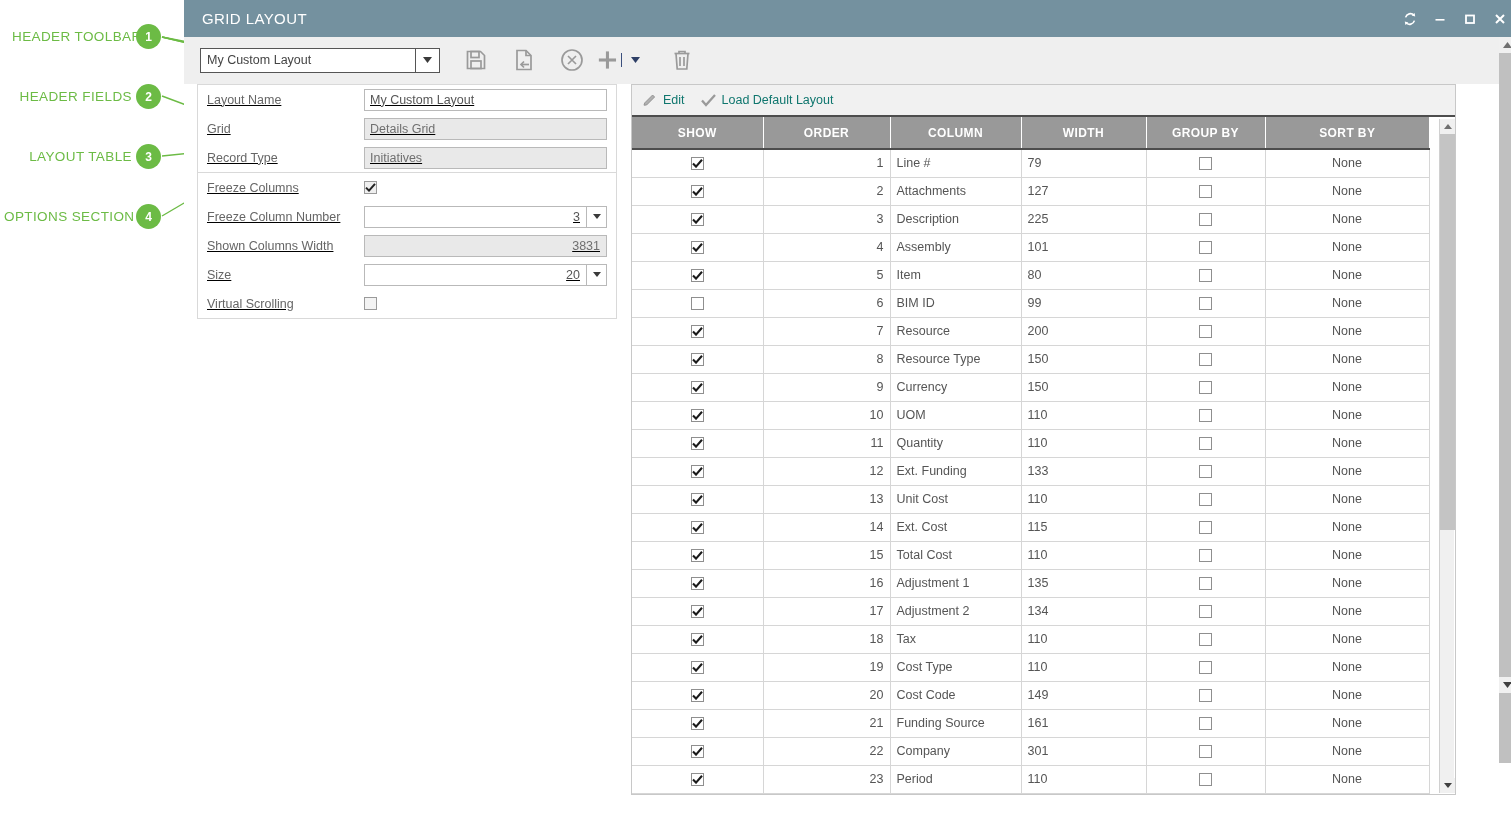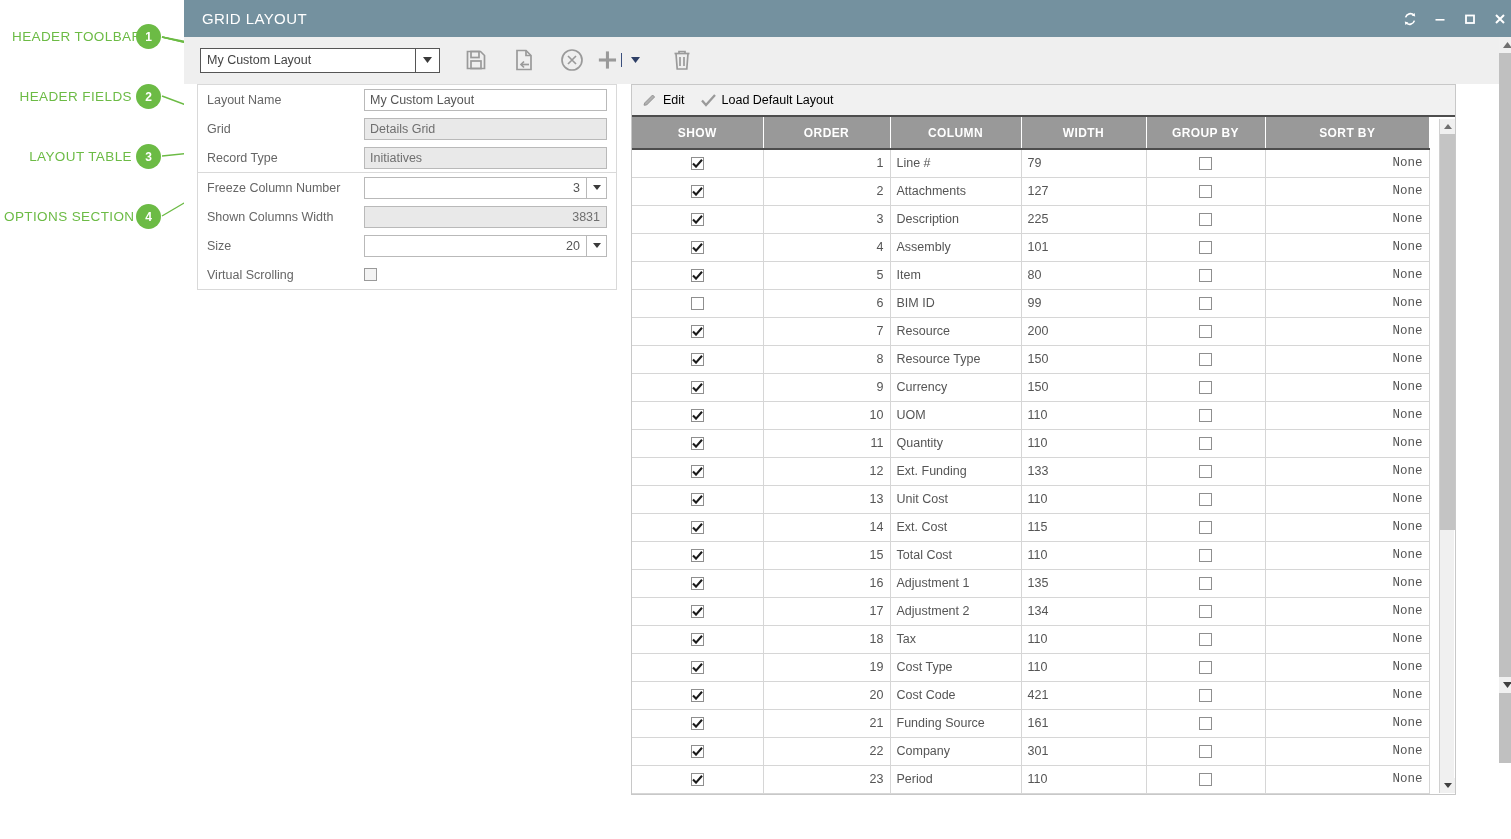--- a/index.html
+++ b/index.html
@@ -92,21 +92,21 @@
     color: #9a9a9a;
   }
   .tb-icon.first { margin-left: 12px; }
   .plus-group { display: flex; align-items: center; }
   .plus-caret { width: 18px; display:flex; align-items:center; justify-content:center; }
 
   
   .body-area { position: relative; height: 755px; background: #fff; }
 
   
-  .left-panel { position: absolute; left: 13px; top: 0px; width: 420px; }
+  .left-panel { position: absolute; left: 13px; top: 0px; width: 420px; text-decoration: underline; }
   .panel { border: 1px solid #d9d9d9; background: #ffffff; }
   .panel.p2 { border-top: none; }
   .frow { display: flex; align-items: center; height: 29px; padding: 0 0 0 9px; }
   .flabel {
     width: 157px; font-size: 12.5px; color: #666666;
     white-space: nowrap;
   }
   .finput {
     flex: 1; height: 22px; margin-right: 9px;
     border: 1px solid #b9b9b9;
@@ -141,21 +141,21 @@
     width: 825px;
     border: 1px solid #c8c8c8;
     background: #fff;
   }
   .grid-toolbar {
     height: 32px; background: #f1f1f1;
     display: flex; align-items: center; padding-left: 10px;
     border-bottom: 2px solid #4d4d4d;
     gap: 16px;
   }
-  .gt-item { display: flex; align-items: center; gap: 6px; font-size: 12.5px; color: #000000; }
+  .gt-item { display: flex; align-items: center; gap: 6px; font-size: 12.5px; color: #0f766e; }
   .gt-item svg { display: block; }
 
   table.layout-table { border-collapse: collapse; width: 797px; table-layout: fixed; }
   table.layout-table th {
     background: #999999; color: #ffffff;
     font-size: 12px; font-weight: bold; letter-spacing: .4px;
     height: 32px; border-right: 1px solid #ffffff;
     border-bottom: 2px solid #4d4d4d;
   }
   table.layout-table th:last-child { border-right: none; }
@@ -163,21 +163,21 @@
     height: 28px; font-size: 12.5px; color: #555555;
     border-right: 1px solid #d6d6d6;
     border-bottom: 1px solid #d6d6d6;
     padding: 0 6px;
   }
   td.c-show { text-align: center; padding: 0; }
   td.c-order { text-align: right; }
   td.c-col { text-align: left; }
   td.c-width { text-align: left; margin-left: 44px; }
   td.c-group { text-align: center; padding: 0; }
-  td.c-sort { text-align: right; font-family: Liberation Mono, monospace; }
+  td.c-sort { text-align: center; }
   .tbl-cbx {
     display: inline-flex; width: 13px; height: 13px;
     border: 1px solid #8f8f8f; background: #ffffff;
     align-items: center; justify-content: center; vertical-align: middle;
   }
 
   .grid-scroll {
     position: absolute; right: 1px; top: 34px;
     width: 15px; bottom: 1px;
     background: #f0f0f0;
@@ -337,20 +337,28 @@
             <span class="flabel">Grid</span>
             <span class="finput ro">Details Grid</span>
           </div>
           <div class="frow">
             <span class="flabel">Record Type</span>
             <span class="finput ro">Initiatives</span>
           </div>
         </div>
 
         <div class="panel p2">
+          <div class="frow">
+            <span class="flabel">Freeze Columns</span>
+            <span class="cbx on">
+              <svg width="11" height="9" viewBox="0 0 11 9">
+                  <path d="M1 4.6 L4 7.6 L10 0.8" stroke="#222" stroke-width="2" fill="none"></path>
+                </svg>
+            </span>
+          </div>
 
           <div class="frow">
             <span class="flabel">Freeze Column Number</span>
             <span class="spin">
               <span class="sv">3</span>
               <span class="sc">
                 <svg width="8" height="5" viewBox="0 0 8 5">
                     <polygon points="0,0 8,0 4,5" fill="#3a3a3a"></polygon>
                   </svg>
               </span>
@@ -646,21 +654,21 @@
                 <td class="c-sort">None</td>
               </tr>
               <tr>
                 <td class="c-show"><span class="tbl-cbx">
                     <svg width="11" height="9" viewBox="0 0 11 9">
                       <path d="M1 4.6 L4 7.6 L10 0.8" stroke="#1a1a1a" stroke-width="2.1" fill="none"></path>
                     </svg>
                   </span></td>
                 <td class="c-order">20</td>
                 <td class="c-col">Cost Code</td>
-                <td class="c-width">421</td>
+                <td class="c-width">149</td>
                 <td class="c-group"><span class="tbl-cbx"></span></td>
                 <td class="c-sort">None</td>
               </tr>
               <tr>
                 <td class="c-show"><span class="tbl-cbx">
                     <svg width="11" height="9" viewBox="0 0 11 9">
                       <path d="M1 4.6 L4 7.6 L10 0.8" stroke="#1a1a1a" stroke-width="2.1" fill="none"></path>
                     </svg>
                   </span></td>
                 <td class="c-order">21</td>

